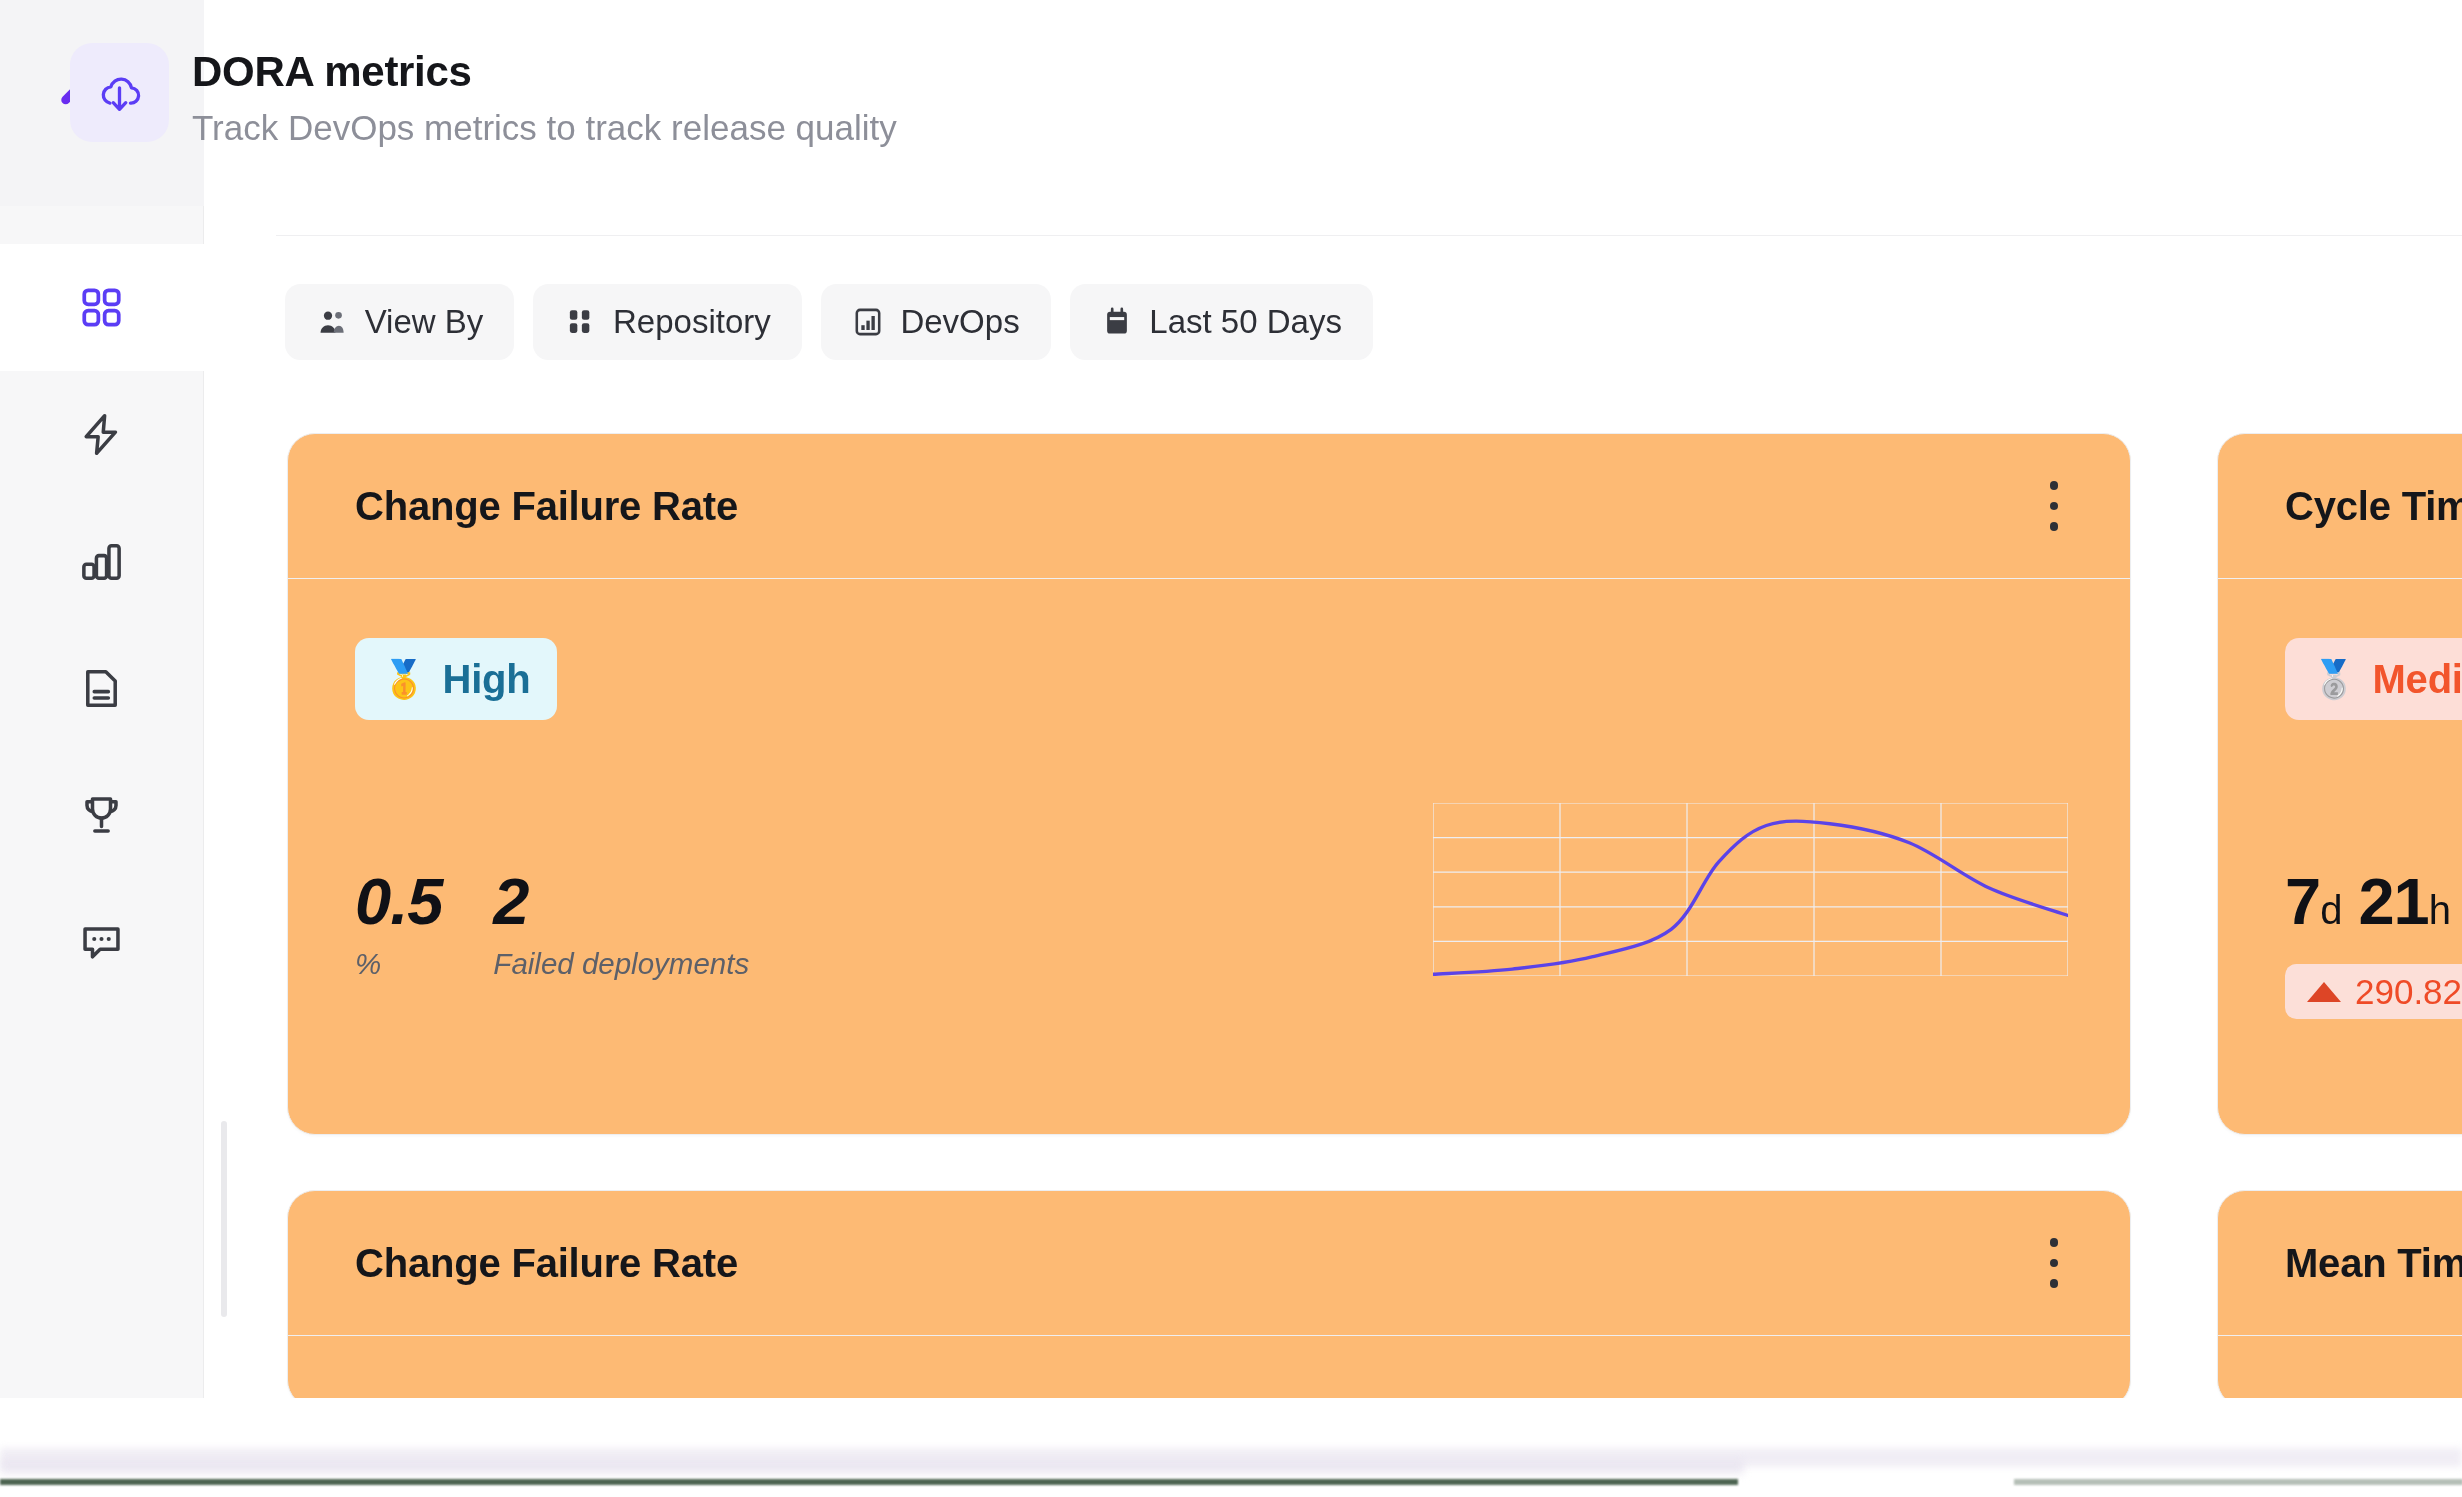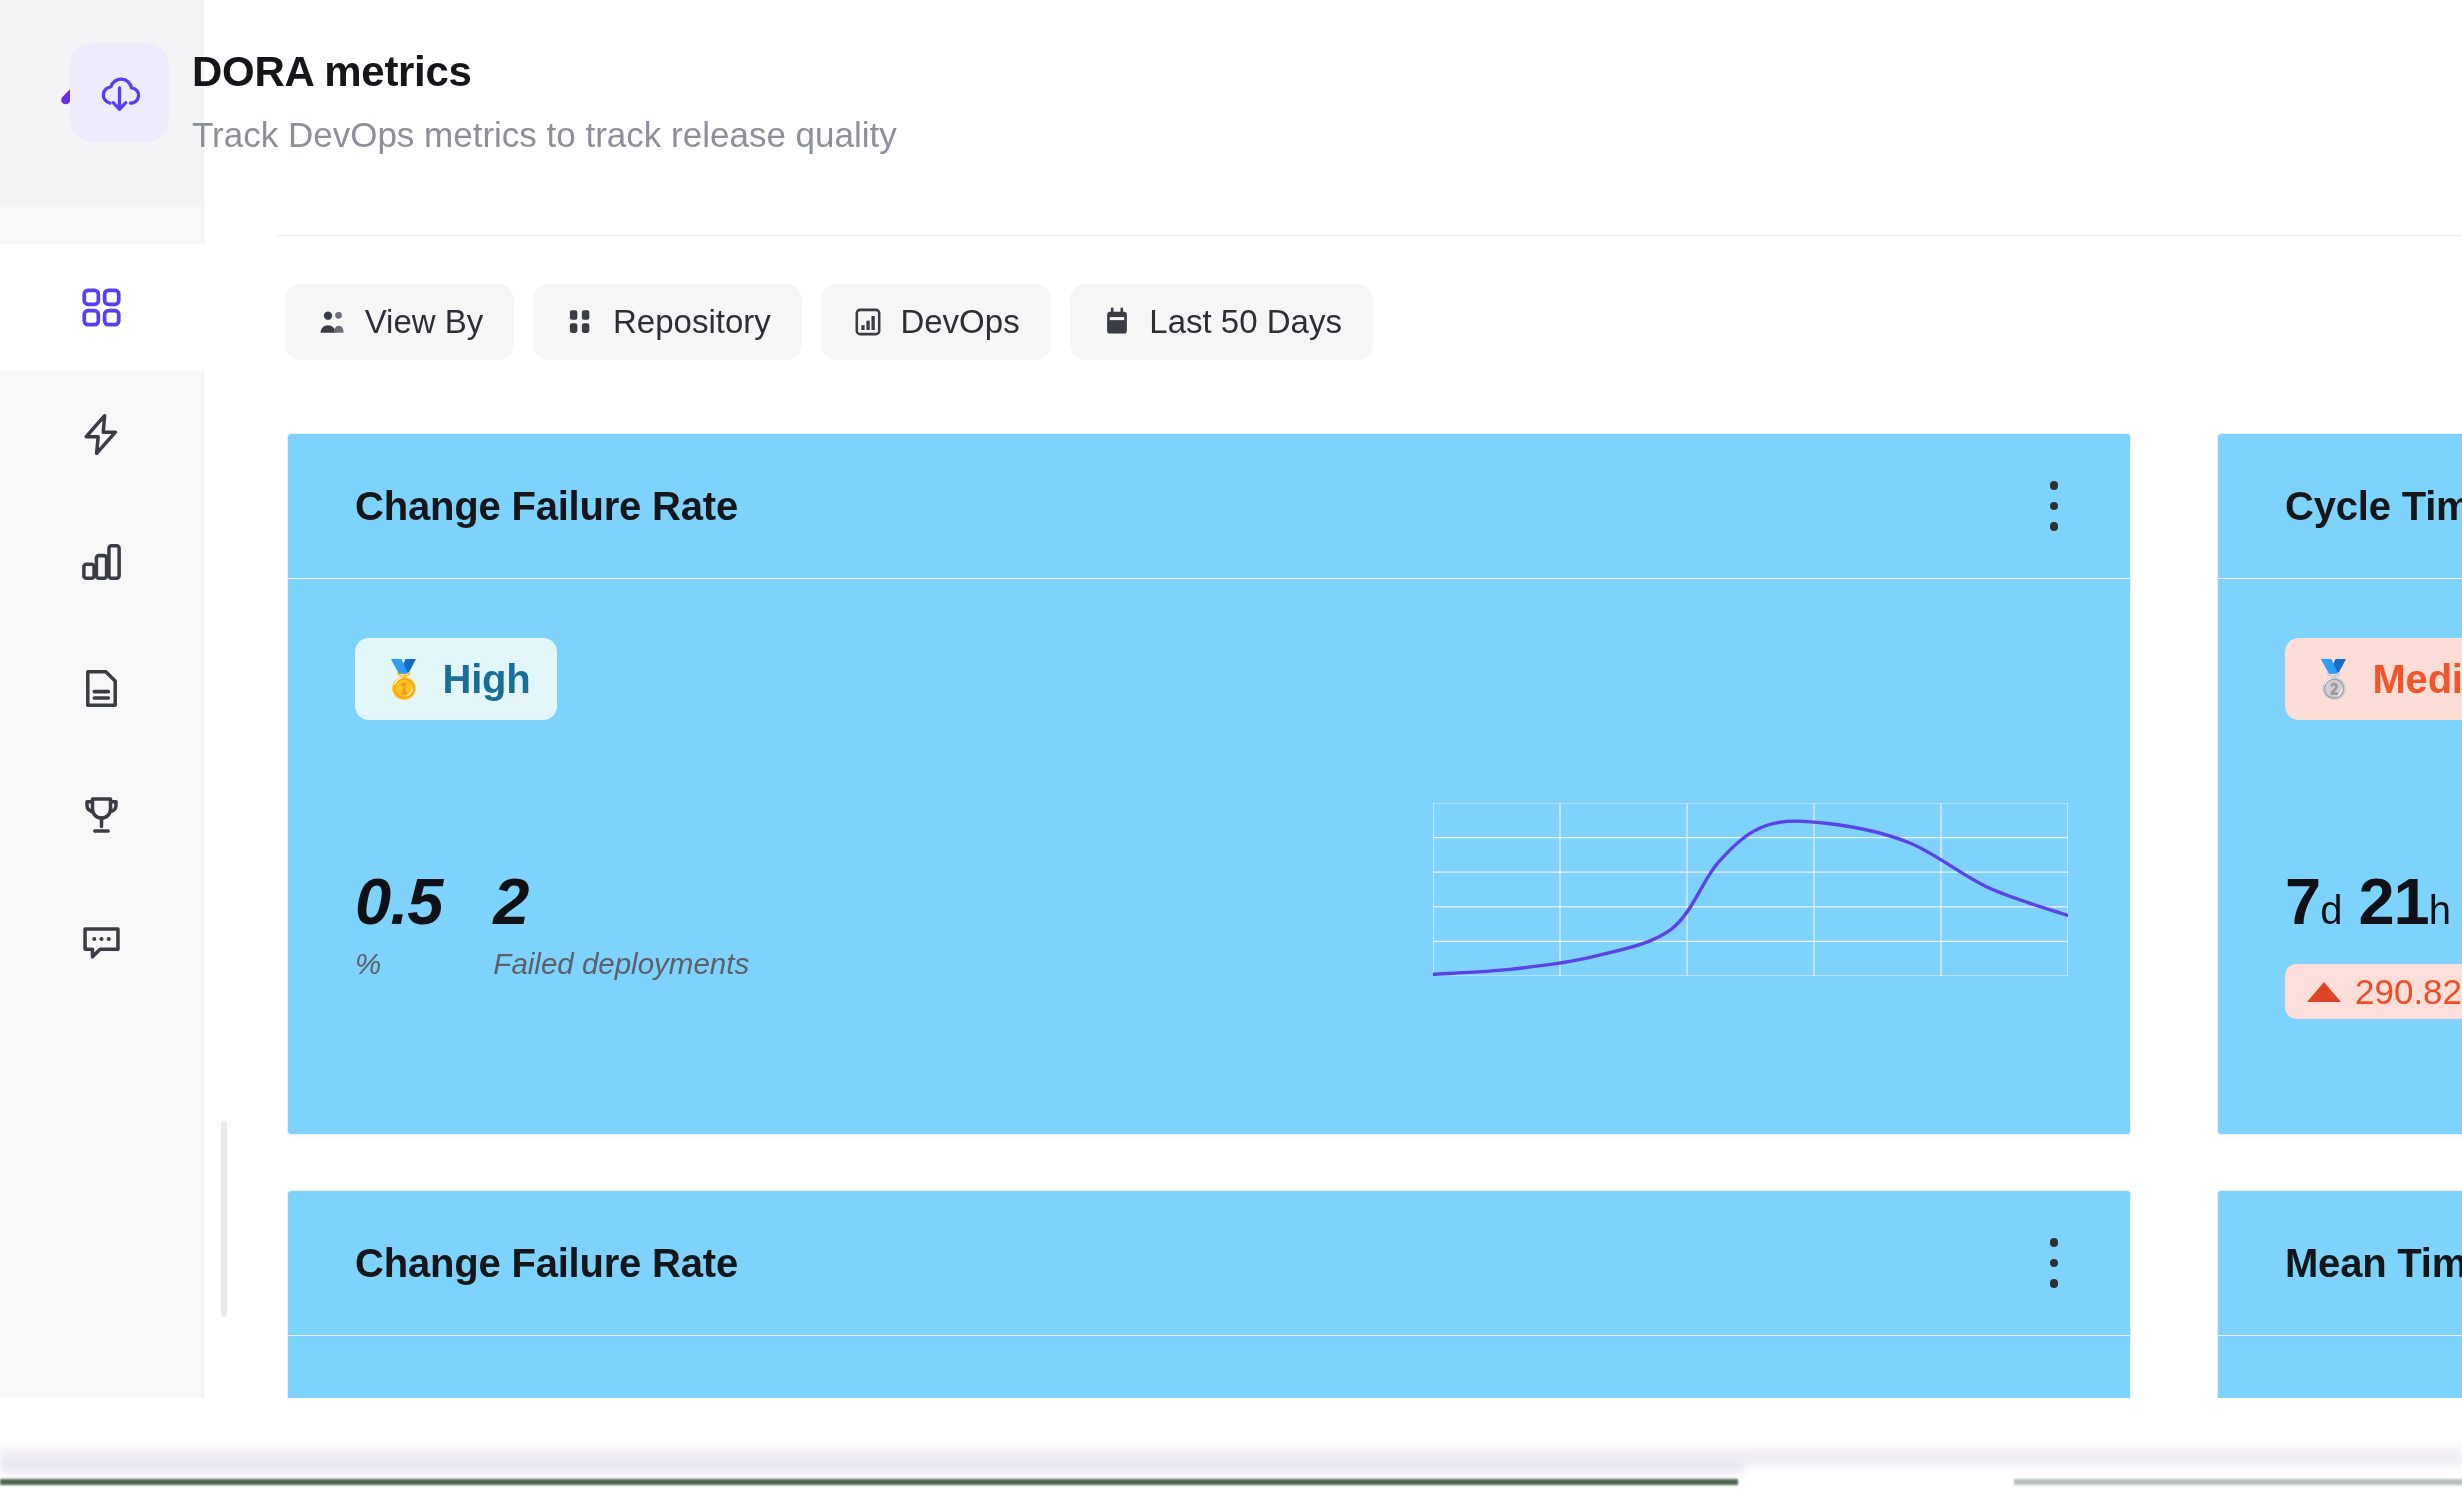--- a/index.html
+++ b/index.html
@@ -57,21 +57,21 @@
     margin-top: 5.1px; flex: none;
   }
   .header-icon-box svg { width: 47px; height: 47px; }
   .header-texts { padding-top: 9px; }
   .page-title {
     font-size: 42px; font-weight: 700; color: #15161a;
     letter-spacing: -0.3px; line-height: 1.18;
   }
   .page-subtitle {
     font-size: 35px; font-weight: 400; color: #8d8f99;
-    margin-top: 17px; line-height: 1.18;
+    margin-top: 10px; line-height: 1.18;
   }
 
   .header-divider {
     position: absolute; left: 276px; top: 235px;
     width: 2187px; height: 1.3px; background: #efeff1;
   }
 
   
   .filter-bar {
     position: absolute; left: 285px; top: 284px;
@@ -83,23 +83,23 @@
     display: flex; align-items: center; gap: 16.7px;
     padding: 0 31px;
     white-space: nowrap;
   }
   .chip-icon { width: 32px; height: 32px; flex: none; display: block; }
   .chip-label { font-size: 33px; color: #2d2f36; font-weight: 400; }
 
   
   .card {
     position: absolute;
-    background: #7dd3fc;
+    background: #fdba74;
     border: 0.6px solid #edeef0;
-    border-radius: 4px;
+    border-radius: 28px;
     box-shadow: 0 1.3px 2.6px rgba(20,20,40,0.025);
     overflow: hidden;
   }
   .card-a  { left: 287px;  top: 433px;  width: 1844px; height: 702px; }
   .card-b  { left: 2217px; top: 433px;  width: 577px;  height: 702px; }
   .card-c  { left: 287px;  top: 1190px; width: 1844px; height: 218px; }
   .card-d  { left: 2217px; top: 1190px; width: 577px;  height: 218px; }
 
   .card-head {
     height: 145px; position: relative;

